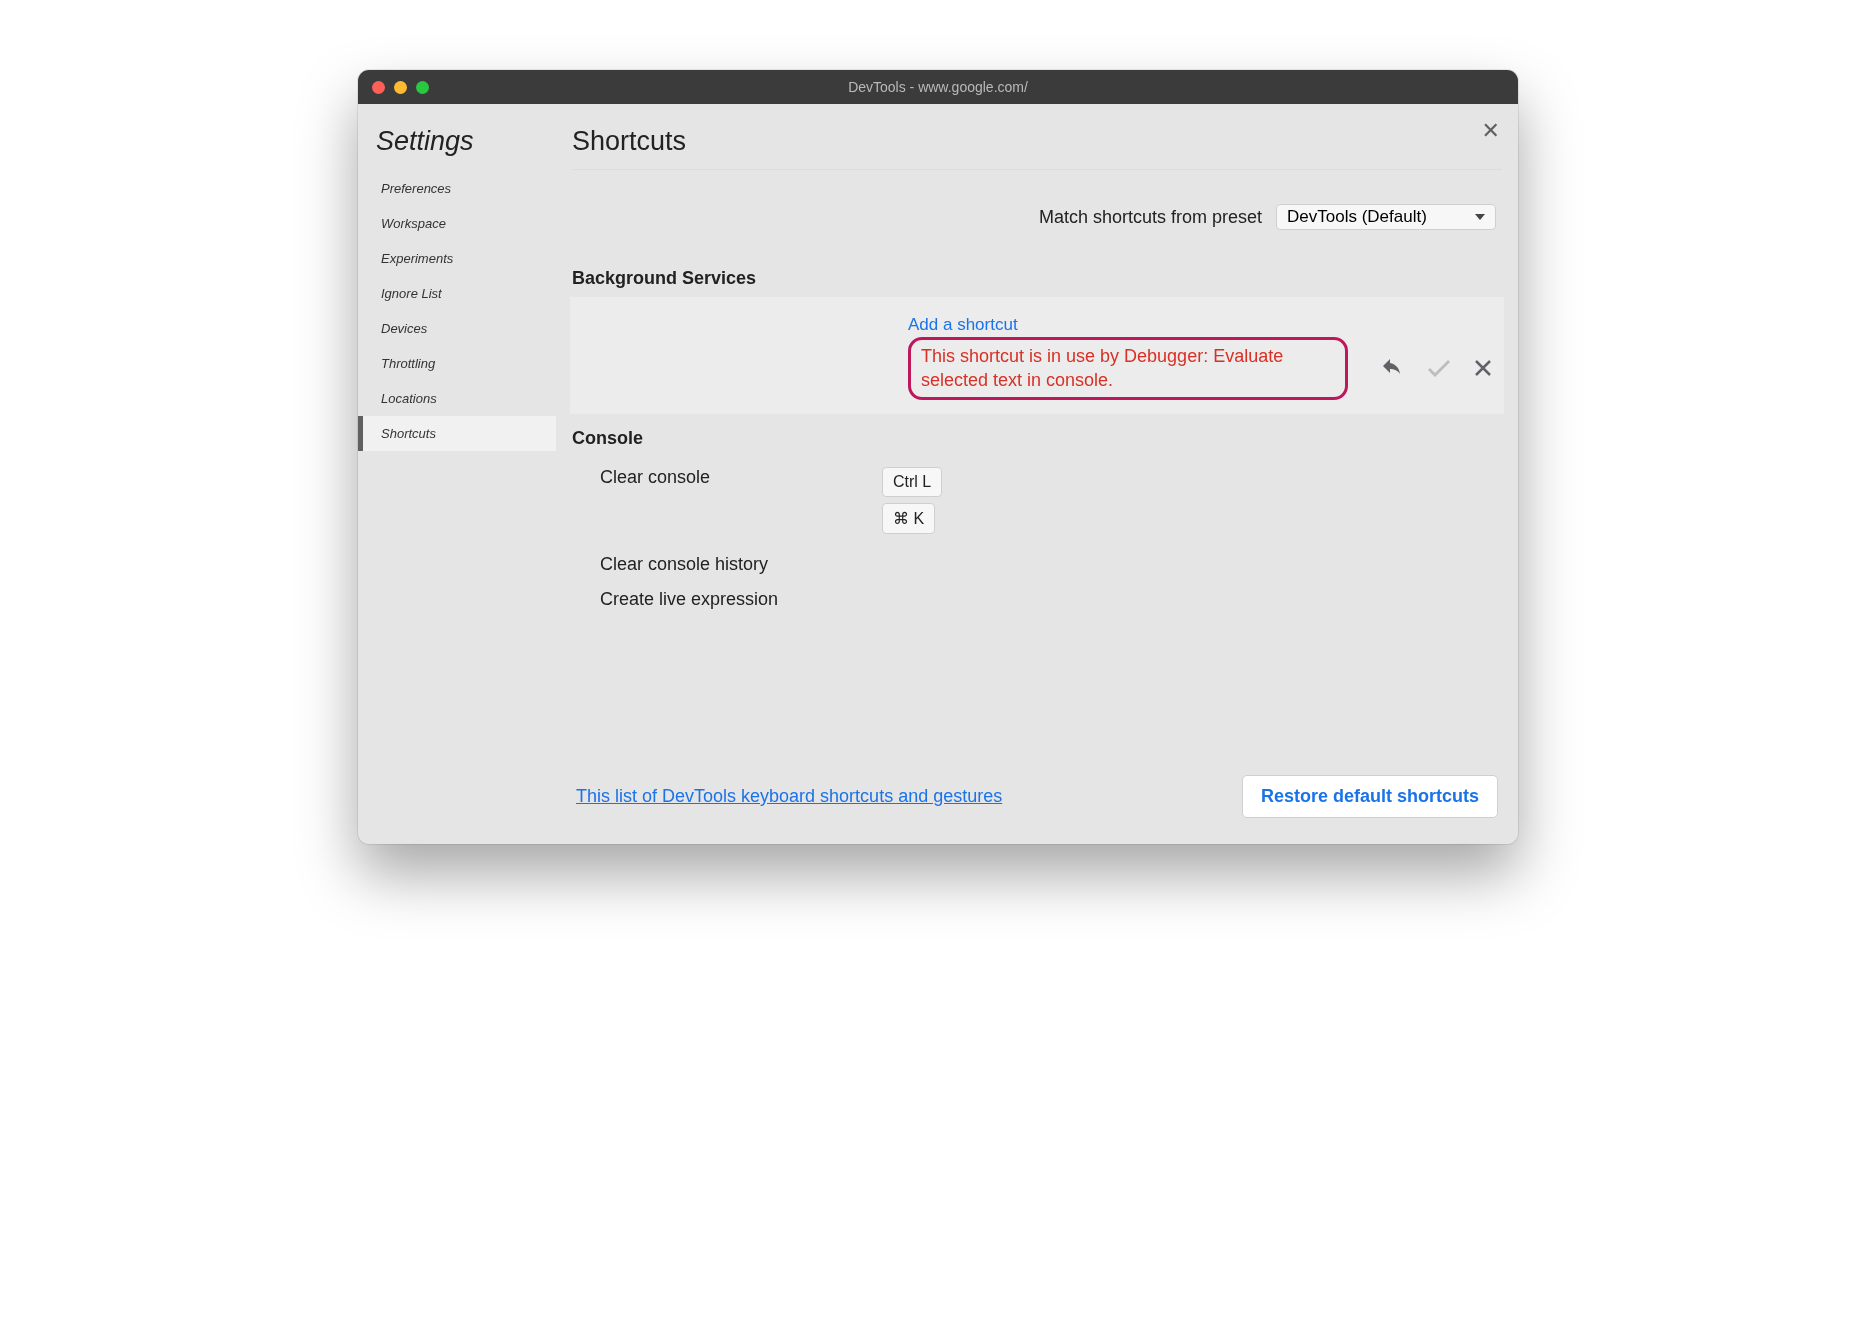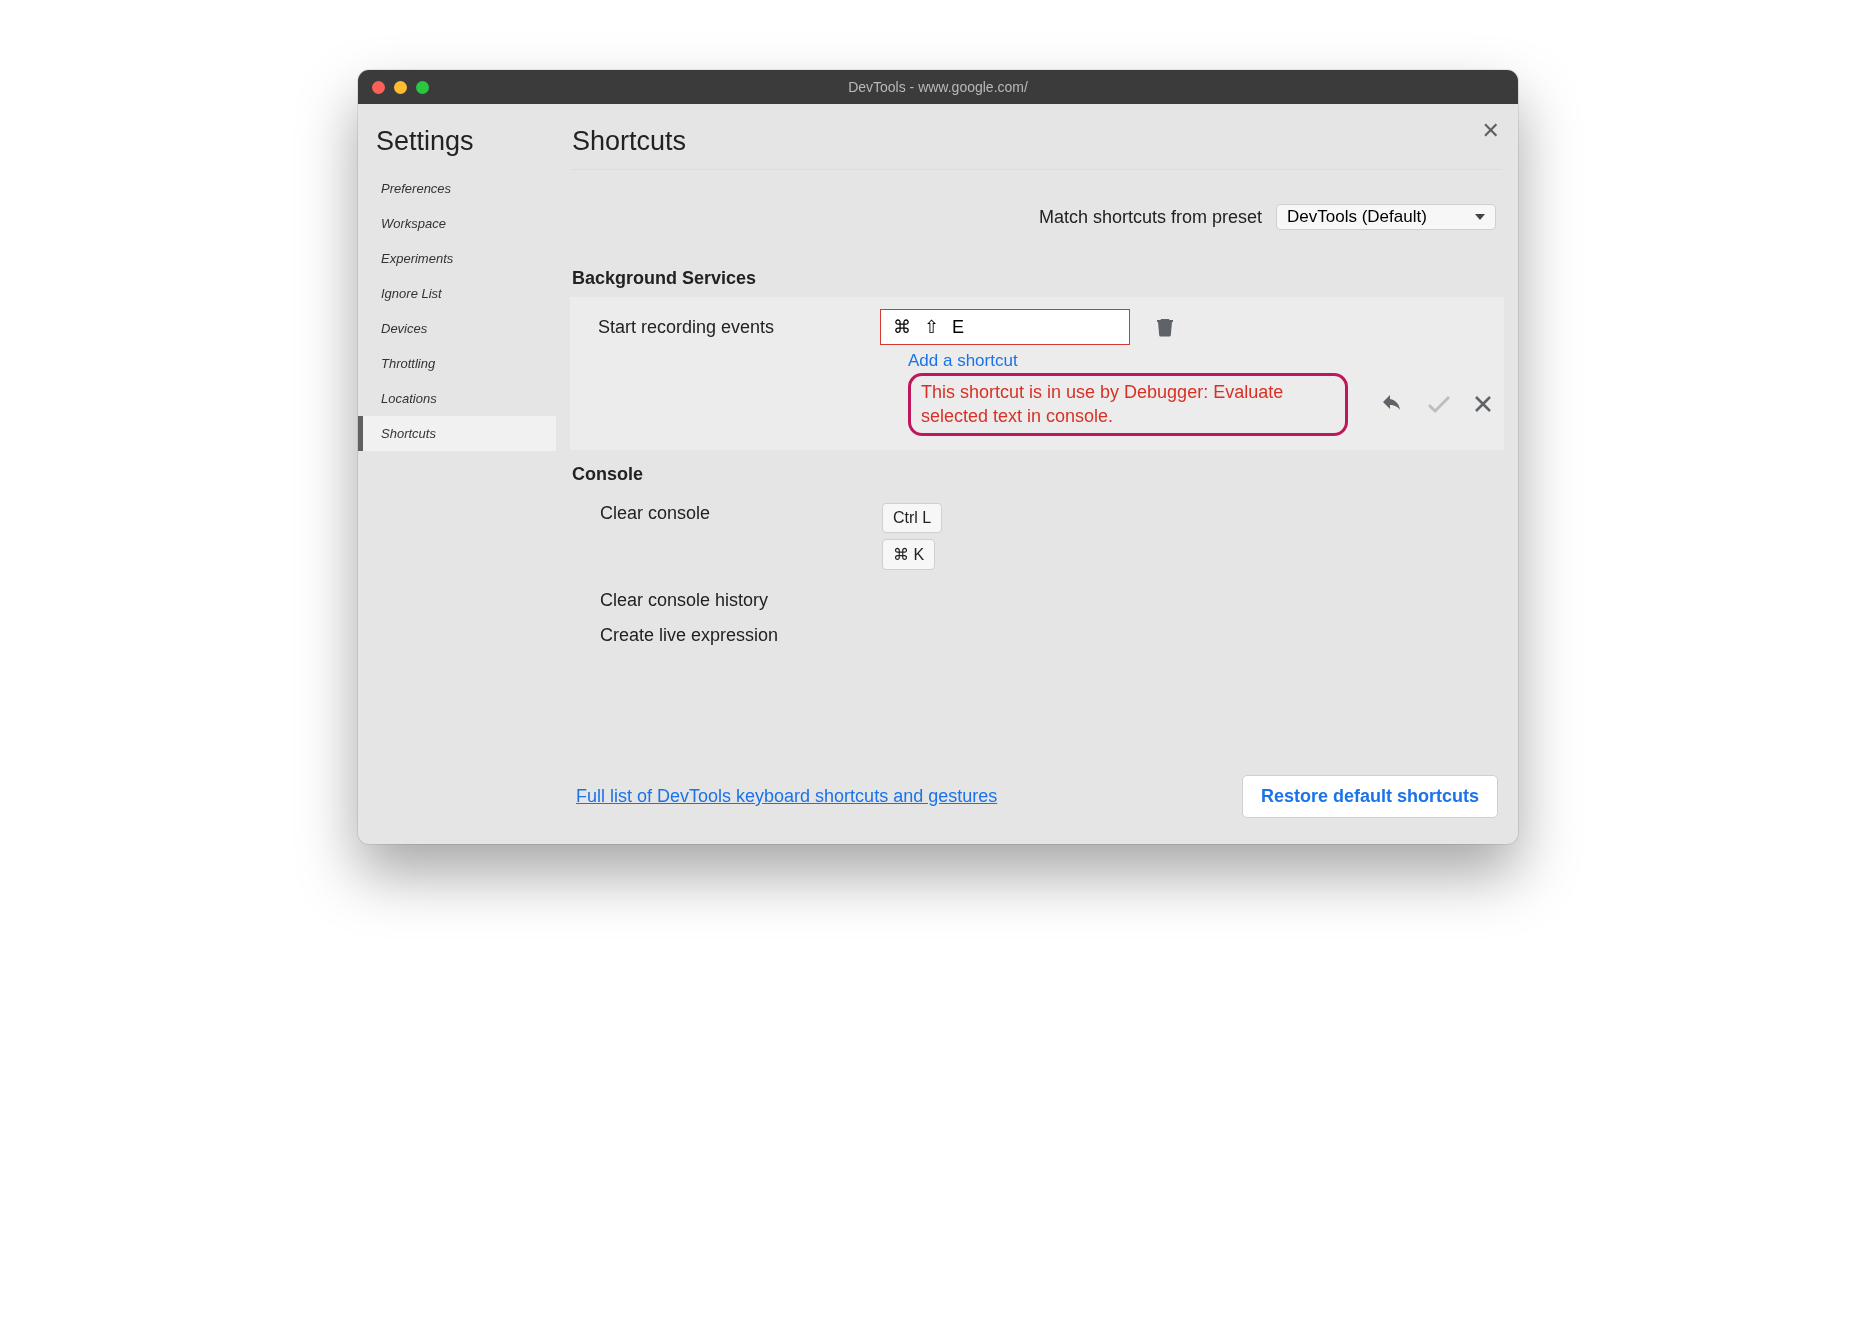--- a/index.html
+++ b/index.html
@@ -56,20 +56,21 @@
     .sidebar {
       width: 198px;
       padding: 22px 0 0 0;
       flex-shrink: 0;
     }
     .sidebar-title {
       font-size: 27px;
       font-weight: 400;
       color: #222;
       padding: 0 0 14px 18px;
+      font-style: italic;
     }
     .sidebar-item {
       font-size: 13px;
       color: #333;
       padding: 10px 0 10px 18px;
       cursor: pointer;
       border-left: 5px solid transparent;
       font-style: italic;
     }
     .sidebar-item.active {
@@ -222,29 +223,20 @@
             <svg width="10" height="6" viewBox="0 0 10 6">
                 <path d="M0 0 L5 6 L10 0 Z" fill="#444"></path>
               </svg>
           </span>
         </div>
       </div>
 
       <div class="section-header">Background Services</div>
 
       <div class="editing-row">
-        <div class="edit-line">
-          <span class="action-label">Start recording events</span>
-          <div class="shortcut-input">⌘ ⇧ E</div>
-          <span class="trash-icon">
-            <svg width="18" height="20" viewBox="0 0 18 20">
-                <path fill="#5f6368" d="M2 5h14l-1.2 13.2c-.07.77-.72 1.3-1.49 1.3H4.69c-.77 0-1.42-.53-1.49-1.3L2 5zm3-3h8l1 2H4l1-2zM1 3h16v2H1V3z"></path>
-              </svg>
-          </span>
-        </div>
         <div class="add-link-row">
           <span class="add-link">Add a shortcut</span>
         </div>
         <div class="error-row">
           <div class="error-box">This shortcut is in use by Debugger: Evaluate selected text in console.</div>
           <div class="action-icons">
             <span>
               <svg width="24" height="18" viewBox="0 0 24 18">
                   <path fill="#5f6368" d="M10 4V0L3 7l7 7v-4c4 0 8 1.5 10 5-.5-5.5-4.5-10-10-11z"></path>
                 </svg>
@@ -275,18 +267,18 @@
 
       <div class="consolerow">
         <span class="action-label">Clear console history</span>
       </div>
 
       <div class="consolerow">
         <span class="action-label" style="width:auto">Create live expression</span>
       </div>
 
       <div class="footer-row">
-        <span class="footer-link">Full list of DevTools keyboard shortcuts and gestures</span>
+        <span class="footer-link">This list of DevTools keyboard shortcuts and gestures</span>
         <button class="restore-btn">Restore default shortcuts</button>
       </div>
     </div>
   </div>
 </div>
 
 </body></html>

